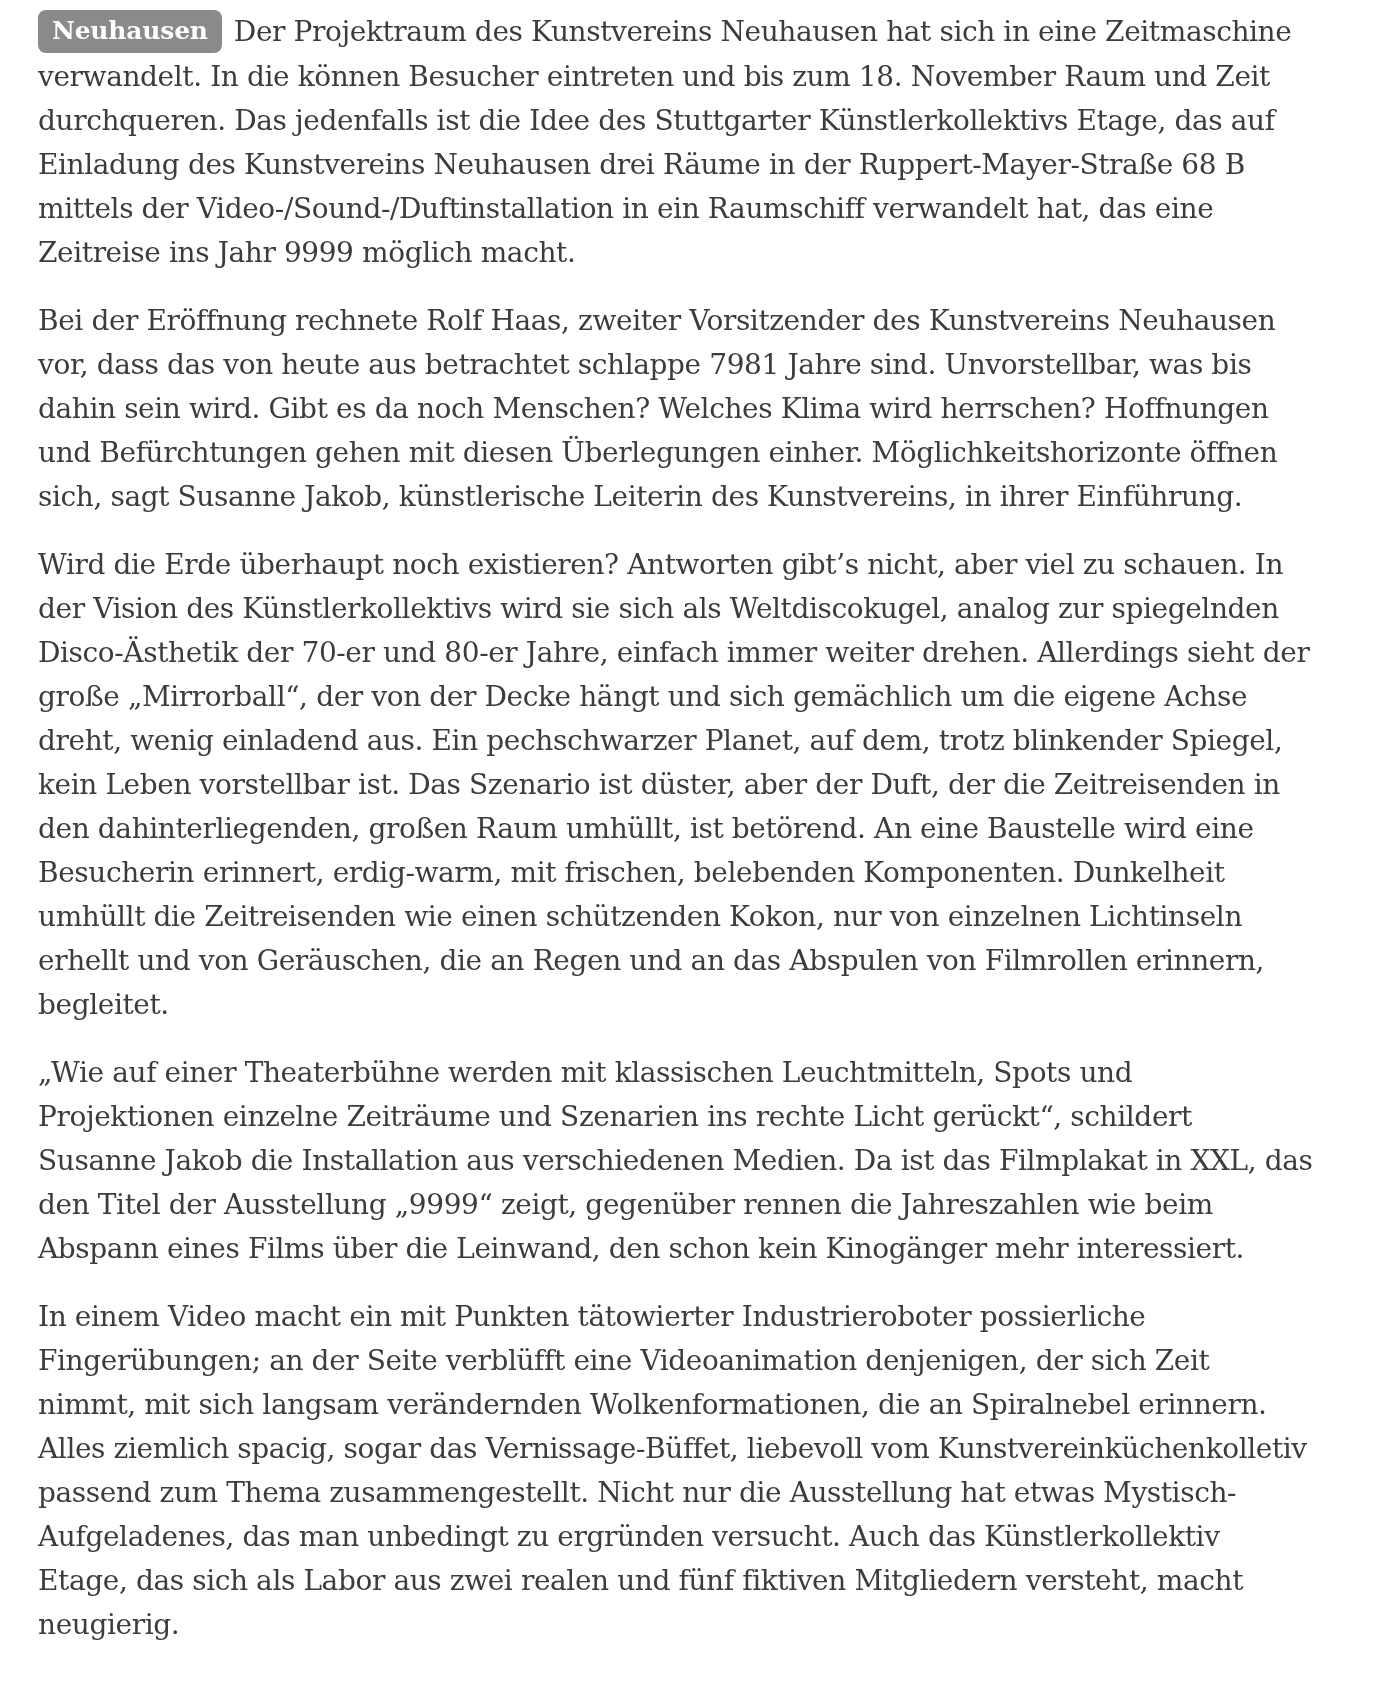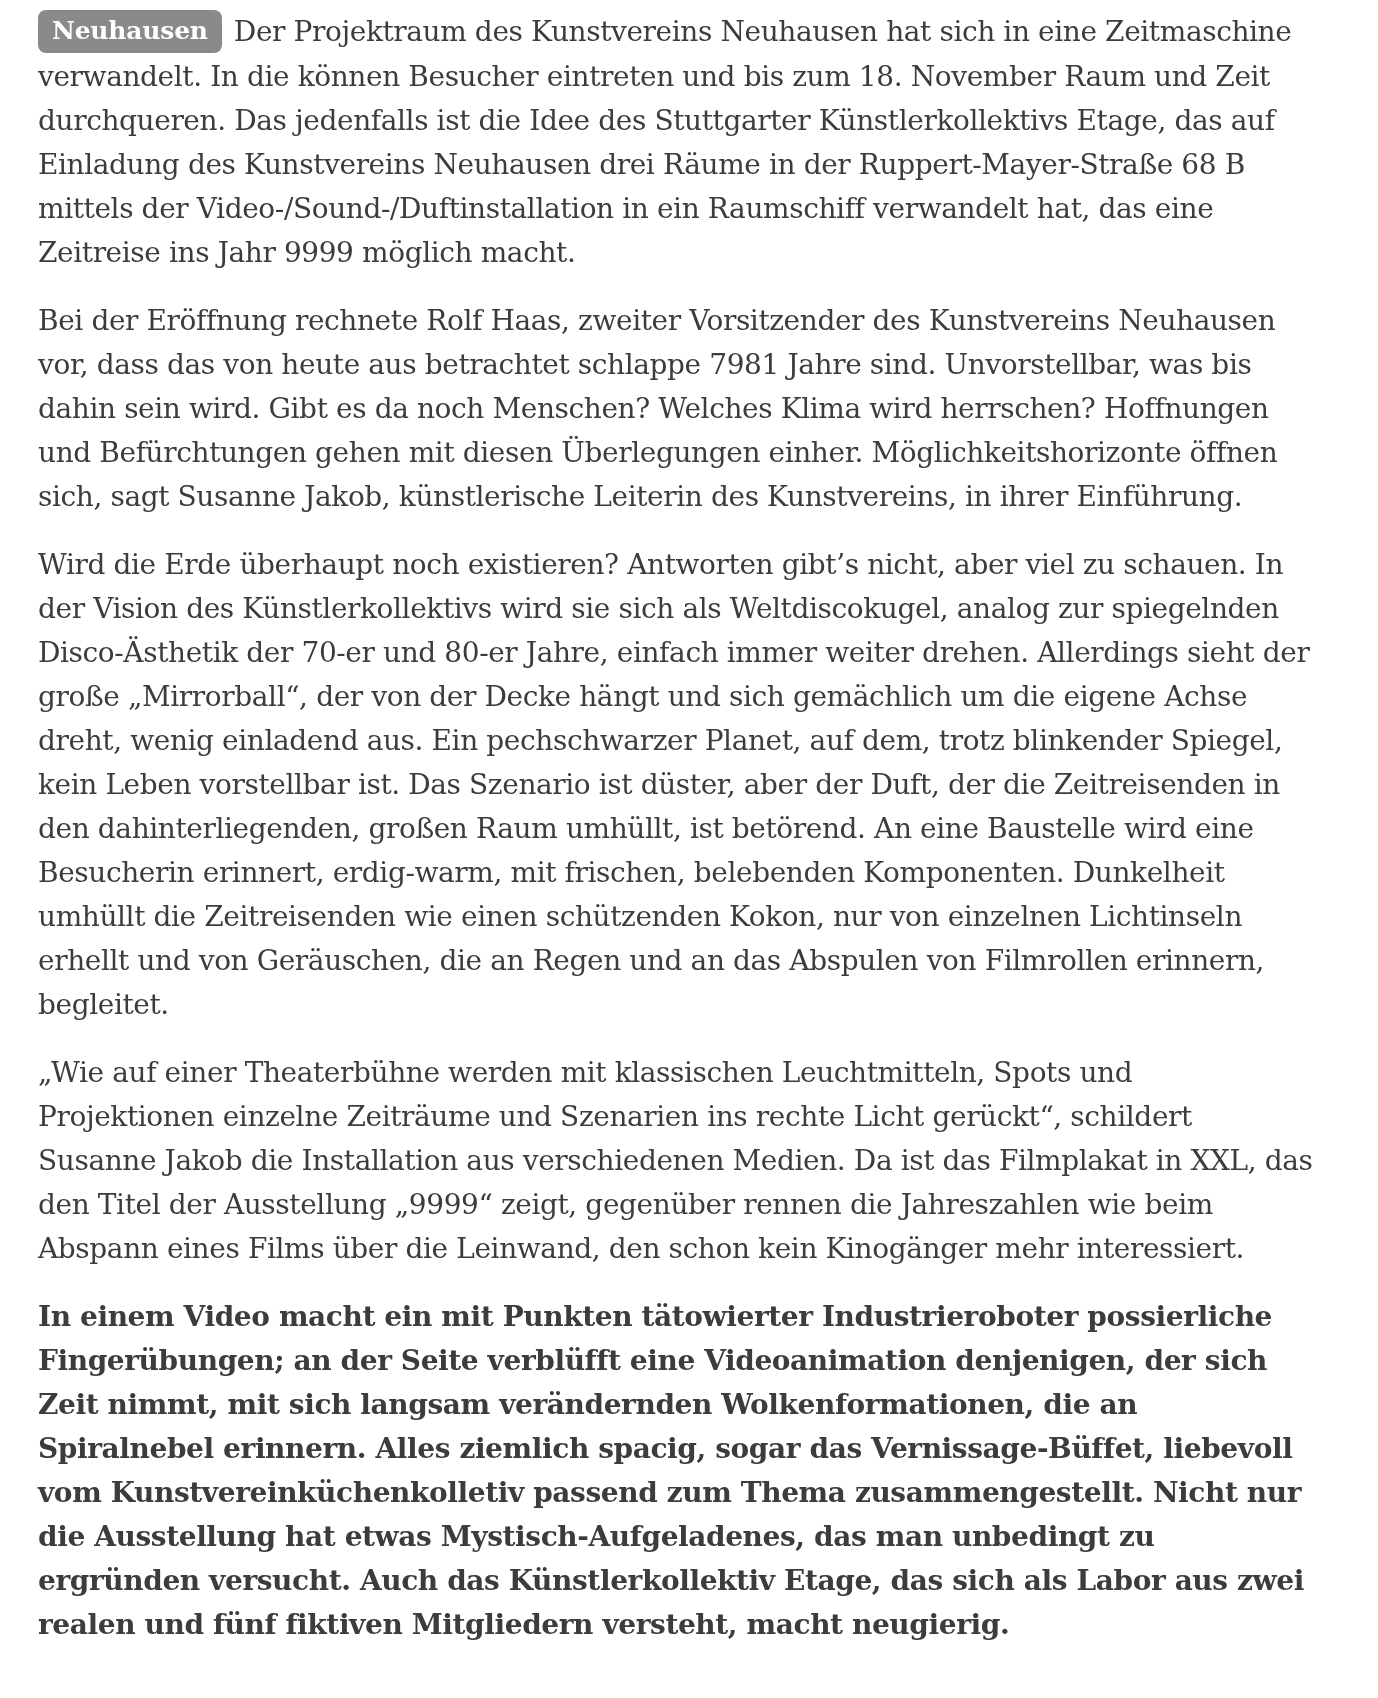--- a/index.html
+++ b/index.html
@@ -25,21 +25,21 @@
     font-size: 28px;
     line-height: 44px;
     letter-spacing: -0.4px;
     color: var(--body-text);
   }
   .para {
     margin: 0 0 24px 0;
     max-width: 1302px;
     text-align: left;
   }
-  .para:last-child { margin-bottom: 0; font-weight: bold; }
+  .para:last-child { margin-bottom: 0; }
   .location-badge {
     display: inline-block;
     background: var(--badge-bg);
     color: var(--badge-text);
     font-weight: bold;
     font-size: 25px;
     line-height: 1;
     letter-spacing: -0.2px;
     padding: 8px 14px 10px 14px;
     border-radius: 8px;

